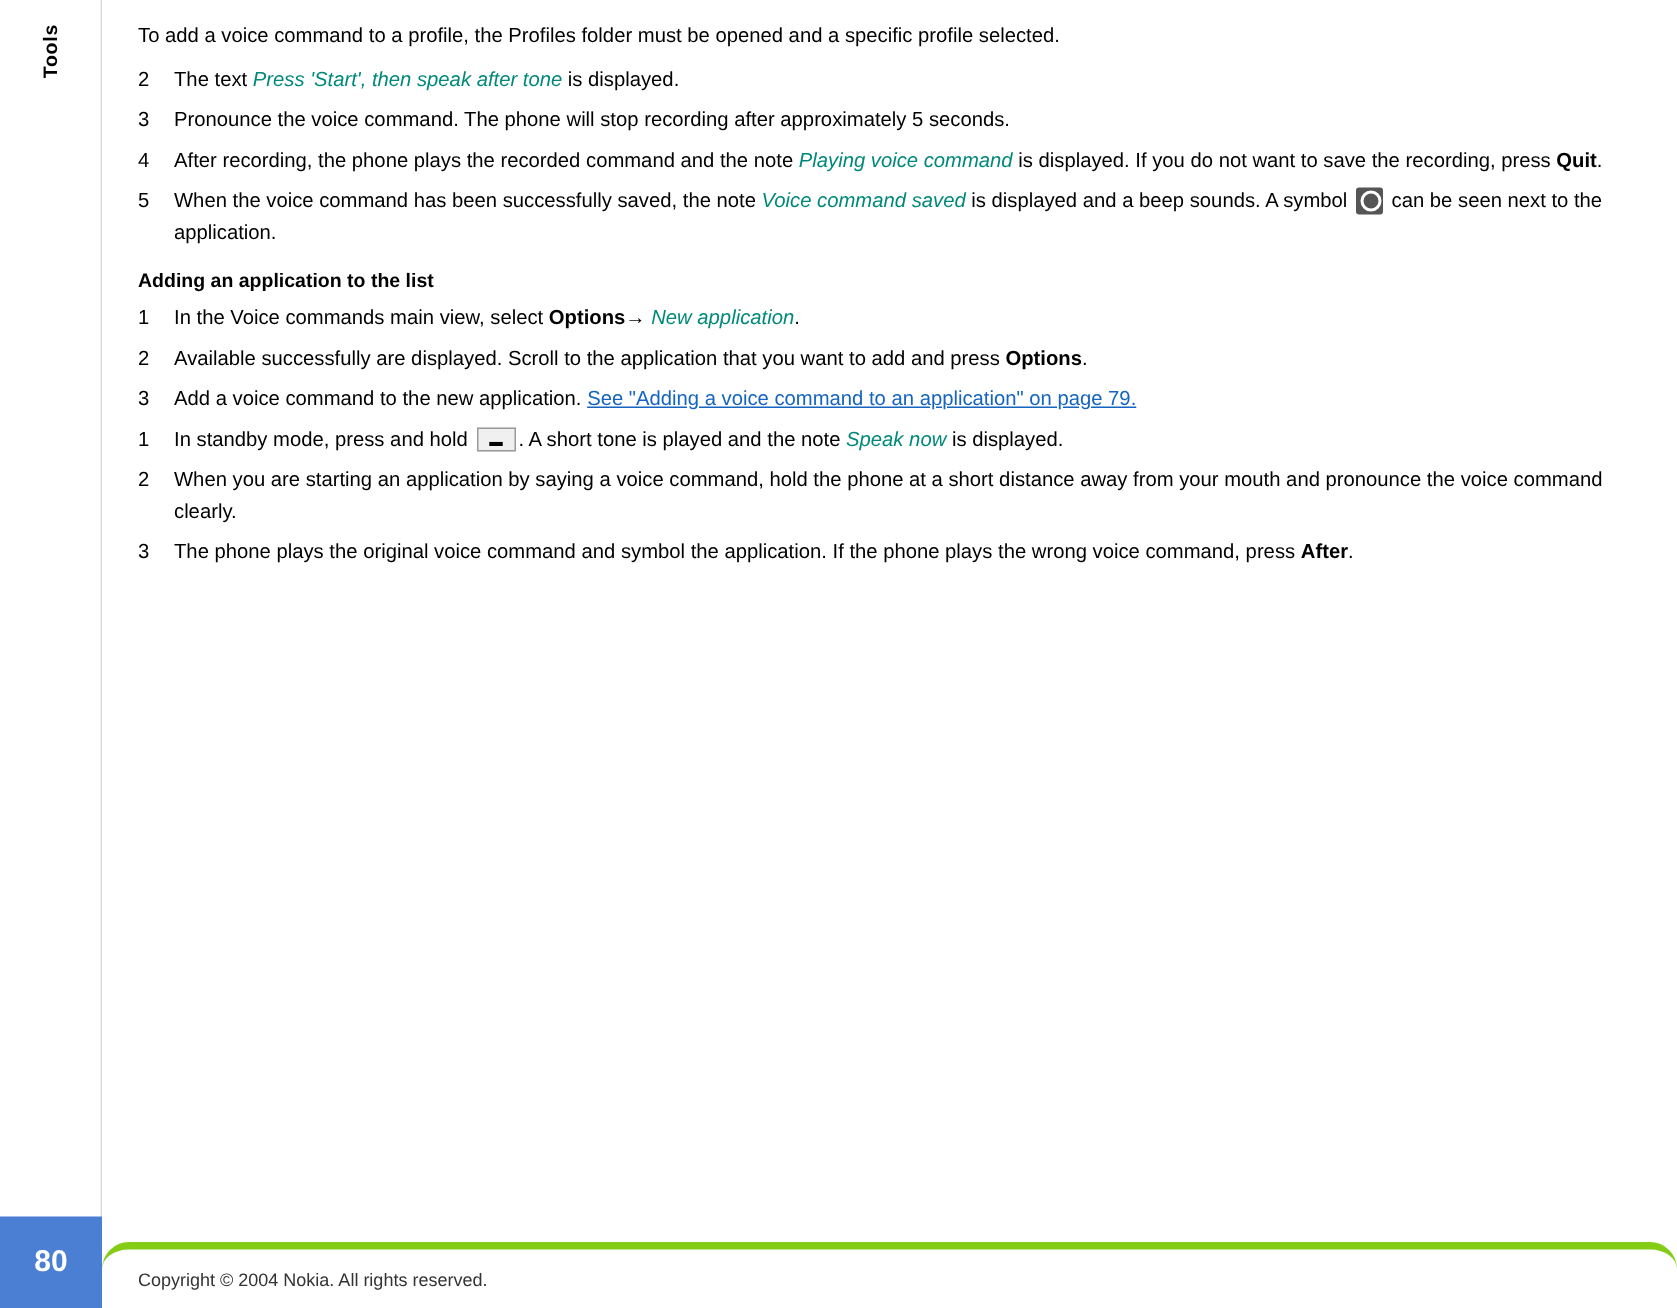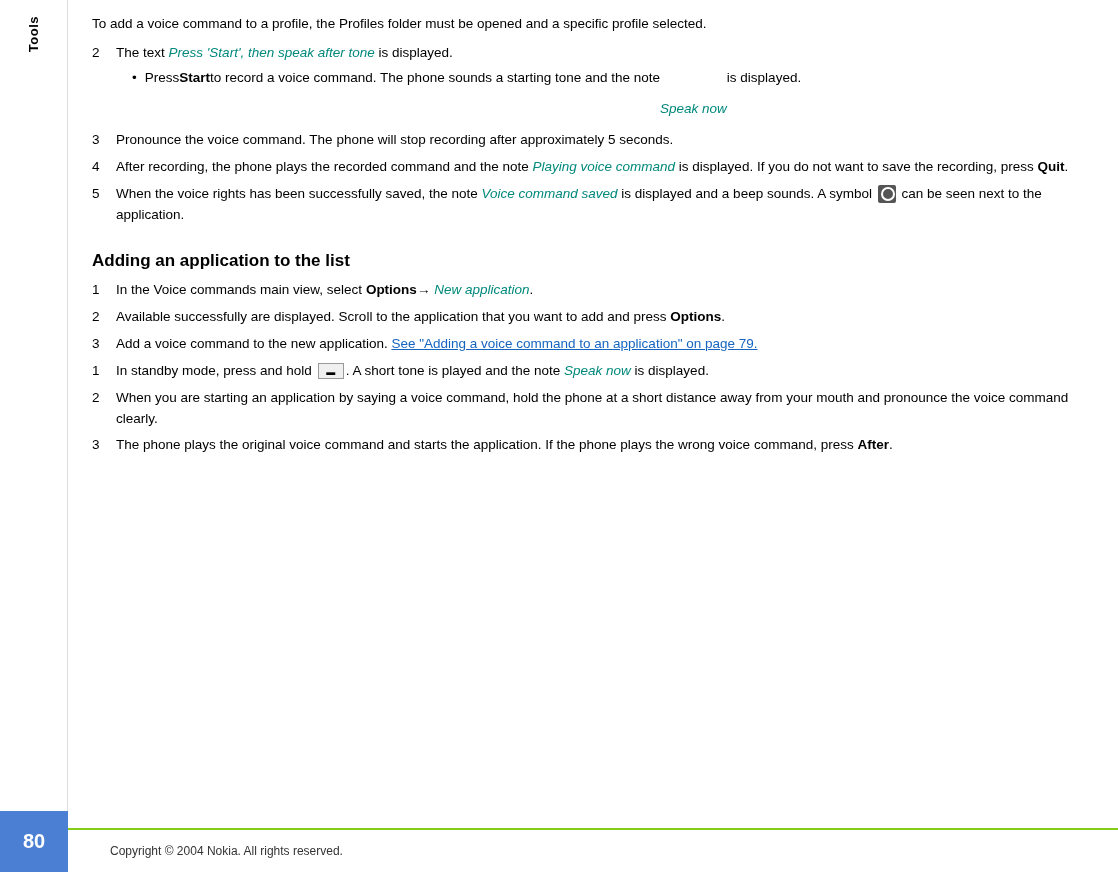--- a/index.html
+++ b/index.html
@@ -62,24 +62,25 @@
     
     .footer {
       position: fixed;
       bottom: 0;
       left: 68px;
       right: 0;
       height: 44px;
       background: #fff;
       display: flex;
       align-items: center;
-      padding-left: 42px;
-      border-top: 2px solid #84cc16;
+      padding-left: 24px;
+      border-top: 5px solid #84cc16;
       font-size: 12px;
       color: #333;
+      border-radius: 18px;
     }
 
     
     .content-wrapper {
       padding-bottom: 60px;
     }
 
     p {
       margin-bottom: 8px;
       color: #000;
@@ -124,24 +125,24 @@
       line-height: 1.55;
     }
 
     ul li::before {
       content: "•";
       margin-right: 8px;
       flex-shrink: 0;
     }
 
     h2 {
-      font-size: 17px;
-      font-weight: bold;
-      color: #000;
-      margin: 23px 0 6px 0;
+      font-size: 13px;
+      font-weight: bold;
+      color: #000;
+      margin: 11px 0 6px 0;
     }
 
     h1 {
       font-size: 22px;
       font-weight: bold;
       color: #000;
       margin: 18px 0 10px 0;
     }
     .italic-teal { font-style: italic; color: #00897b; margin-top: 31px; }
     .bold-dark { font-weight: bold; color: #000; }
@@ -195,48 +196,39 @@
 
     <p>
       <span>To add a voice command to a profile, the Profiles folder must be opened and a specific profile selected.</span>
     </p>
 
     <ol>
       <li>
         <span class="li-num">2</span>
         <span class="li-content">
           <span>The text </span><span class="italic-teal">Press 'Start', then speak after tone</span><span> is displayed.</span>
-          <ul>
-            <li>
-              <span>Press </span>
-                <span class="bold-dark">Start</span>
-                <span> to record a voice command. The phone sounds a starting tone and the note </span>
-                <span class="italic-teal">Speak now</span>
-                <span> is displayed.</span>
-            </li>
-          </ul>
         </span>
       </li>
 
       <li>
         <span class="li-num">3</span>
         <span class="li-content">Pronounce the voice command. The phone will stop recording after approximately 5 seconds.</span>
       </li>
 
       <li>
         <span class="li-num">4</span>
         <span class="li-content">
           <span>After recording, the phone plays the recorded command and the note </span><span class="italic-teal">Playing voice command</span><span> is displayed. If you do not want to save the recording, press </span><span class="bold-dark">Quit</span><span>.</span>
         </span>
       </li>
 
       <li>
         <span class="li-num">5</span>
         <span class="li-content">
-          <span>When the voice rights has been successfully saved, the note </span><span class="italic-teal">Voice command saved</span><span> is displayed and a beep sounds. A symbol </span><span class="inline-symbol"></span><span> can be seen next to the application.</span>
+          <span>When the voice command has been successfully saved, the note </span><span class="italic-teal">Voice command saved</span><span> is displayed and a beep sounds. A symbol </span><span class="inline-symbol"></span><span> can be seen next to the application.</span>
         </span>
       </li>
     </ol>
 
     <h2>Adding an application to the list</h2>
 
 
     <ol>
       <li>
         <span class="li-num">1</span>
@@ -270,21 +262,21 @@
       </li>
 
       <li>
         <span class="li-num">2</span>
         <span class="li-content">When you are starting an application by saying a voice command, hold the phone at a short distance away from your mouth and pronounce the voice command clearly.</span>
       </li>
 
       <li>
         <span class="li-num">3</span>
         <span class="li-content">
-          <span>The phone plays the original voice command and starts the application. If the phone plays the wrong voice command, press </span><span class="bold-dark">After</span><span>.</span>
+          <span>The phone plays the original voice command and symbol the application. If the phone plays the wrong voice command, press </span><span class="bold-dark">After</span><span>.</span>
         </span>
       </li>
     </ol>
 
   </div>
 </div>
 
 <div class="footer">
   <span>Copyright © 2004 Nokia. All rights reserved.</span>
 </div>

